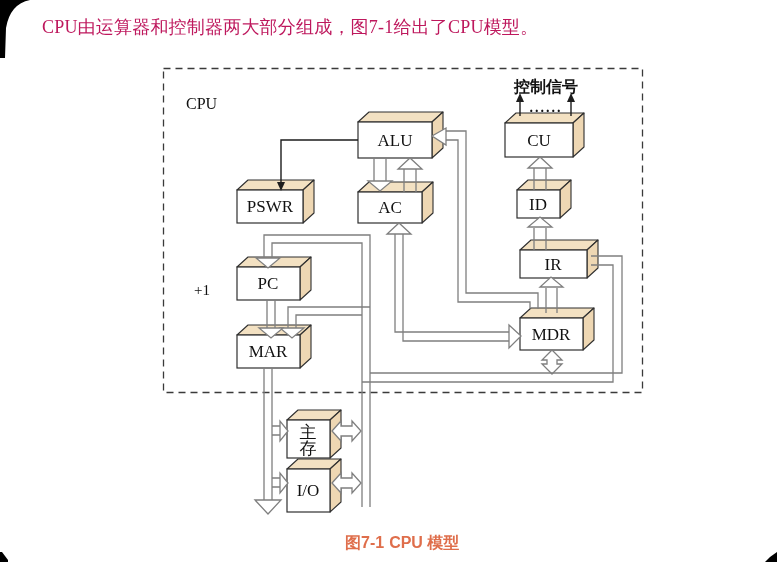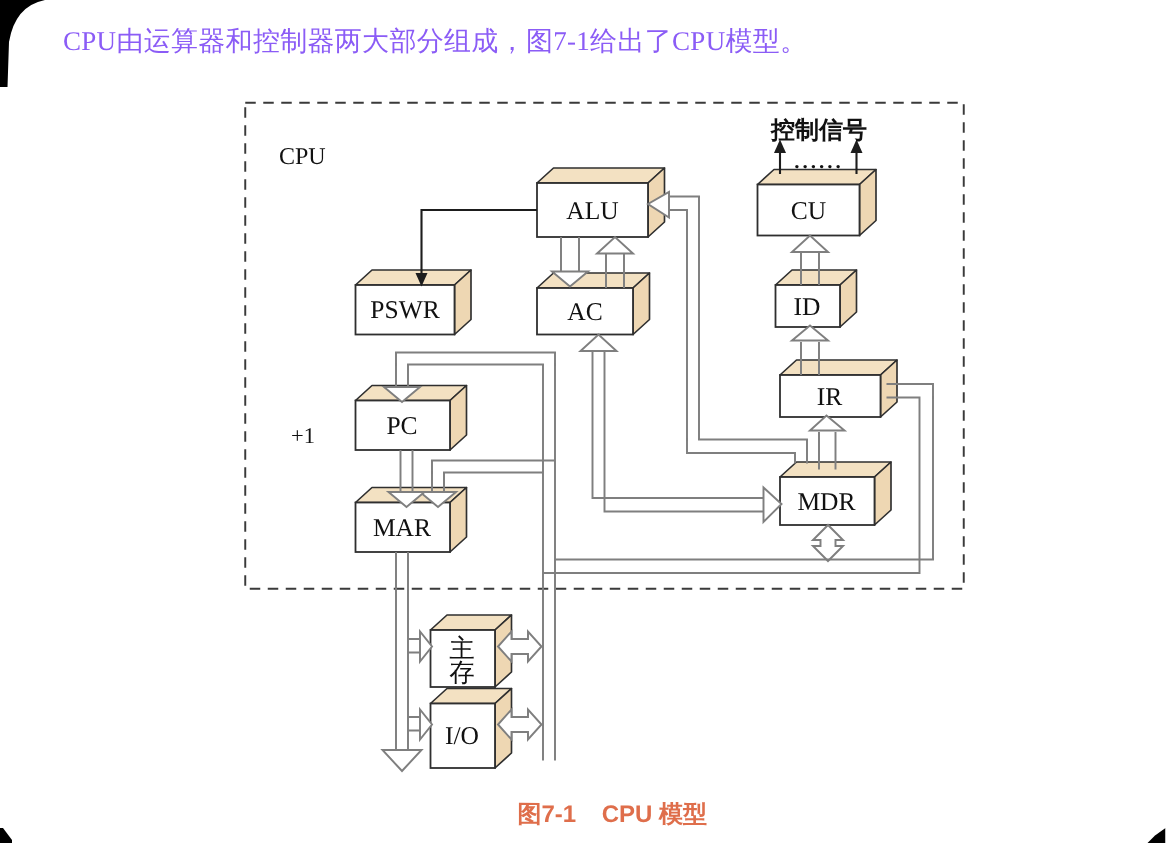--- a/index.html
+++ b/index.html
@@ -5,24 +5,24 @@
   html,body{margin:0;padding:0;}
   body{
     width:777px;height:562px;position:relative;background:#fff;overflow:hidden;
     font-family:"Liberation Serif","DejaVu Serif",serif;
   }
   :root{
     --box-top:#f3e1c2;--box-side:#eed7b3;--line:#7f7f7f;--caption:#df6e4b;
   }
   .para{
     position:absolute;left:42px;top:15px;width:640px;
-    font-size:18px;color:#8b5cf6;letter-spacing:0.2px;
+    font-size:18px;color:#be185d;letter-spacing:0.2px;
   }
   .caption{
-    position:absolute;left:345px;top:533px;display:flex;gap:17px;
+    position:absolute;left:345px;top:533px;display:flex;gap:5px;
     font-family:"Liberation Sans","DejaVu Sans",sans-serif;
     font-weight:bold;font-size:16px;color:var(--caption);
   }
   svg.stage{position:absolute;left:0;top:0;}
   .front{fill:#fff;stroke:#2f2f2f;stroke-width:1.2;}
   .face-top{fill:var(--box-top);stroke:#2f2f2f;stroke-width:1.1;stroke-linejoin:round;}
   .face-side{fill:var(--box-side);stroke:#2f2f2f;stroke-width:1.1;stroke-linejoin:round;}
   .blabel{font-family:"Liberation Serif","DejaVu Serif",serif;font-size:17px;fill:#111;text-anchor:middle;}
   .slabel{font-family:"Liberation Serif","DejaVu Serif",serif;fill:#111;}
   .hl{stroke:var(--line);stroke-width:1.3;fill:none;}

